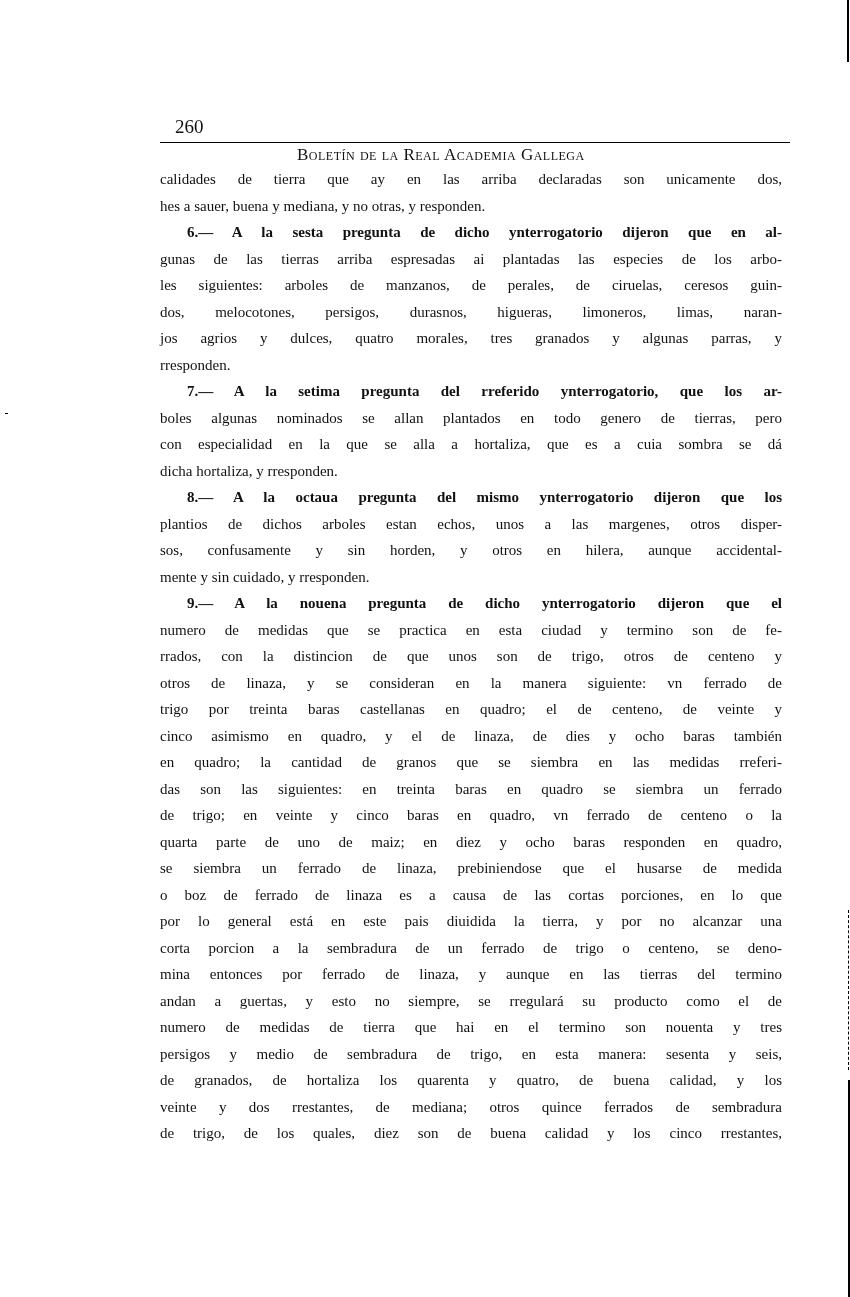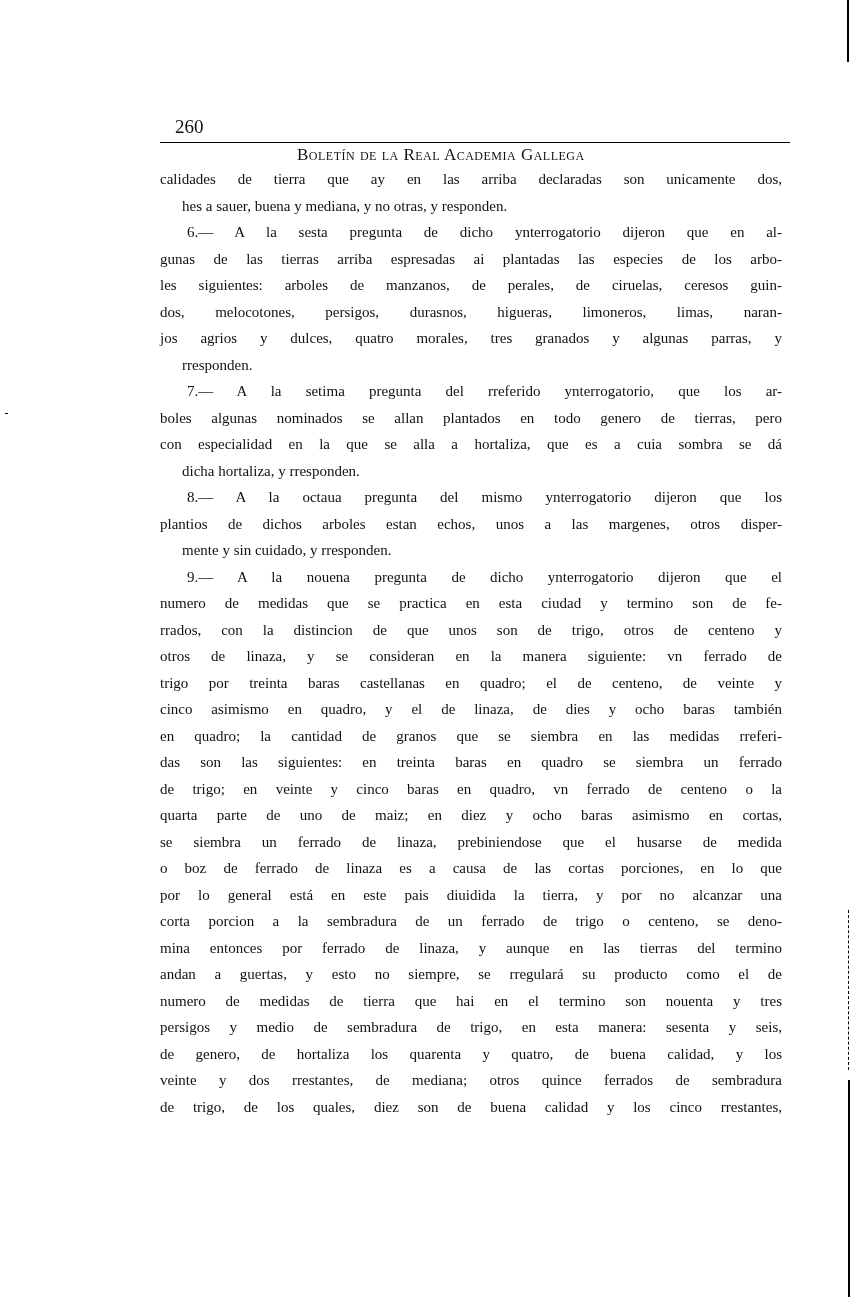--- a/index.html
+++ b/index.html
@@ -7,22 +7,22 @@
          font-family: "Liberation Serif", "DejaVu Serif", serif; color: #111; }
   .right-edge { position: absolute; left: 847px; top: 0; width: 2px; height: 62px; background: #000; }
   .right-edge2 { position: absolute; left: 848px; top: 1080px; width: 2px; height: 217px; background: #000; }
   .right-edge3 { position: absolute; left: 848px; top: 910px; width: 1px; height: 160px; border-left: 1px dashed #000; }
   .header { position: absolute; left: 172px; top: 114px; width: 630px; height: 28px; }
   .page-num { position: absolute; left: 3px; top: 2px; font-size: 19px; }
   .running-title { position: absolute; left: 125px; top: 3px; font-size: 17px; font-variant: small-caps; letter-spacing: 0.5px; margin-top: 28px; }
   .rule { position: absolute; left: 160px; top: 142px; width: 630px; height: 1px; background: #000; }
   .body-text { position: absolute; left: 160px; top: 166px; width: 622px; font-size: 15px; line-height: 26.5px; }
   .line { display: block; white-space: nowrap; text-align: justify; text-align-last: justify; height: 26.5px; }
-  .line.last { text-align-last: left; margin-left: 22px; }
-  .line.indent { padding-left: 27px; }
+  .line.last { text-align-last: left; }
+  .line.indent { padding-left: 27px; font-weight: bold; }
   .stray { position: absolute; background: #000; }
 </style>
 </head>
 <body>
 
 <div class="right-edge"></div>
 <div class="right-edge3"></div>
 <div class="right-edge2"></div>
 <div class="stray" style="left:5px;top:413px;width:3px;height:1px;"></div>
 
@@ -40,35 +40,36 @@
     <span class="line">les siguientes: arboles de manzanos, de perales, de ciruelas, ceresos guin-</span>
     <span class="line">dos, melocotones, persigos, durasnos, higueras, limoneros, limas, naran-</span>
     <span class="line">jos agrios y dulces, quatro morales, tres granados y algunas parras, y</span>
     <span class="line last">rresponden.</span>
     <span class="line indent">7.— A la setima pregunta del rreferido ynterrogatorio, que los ar-</span>
     <span class="line">boles algunas nominados se allan plantados en todo genero de tierras, pero</span>
     <span class="line">con especialidad en la que se alla a hortaliza, que es a cuia sombra se dá</span>
     <span class="line last">dicha hortaliza, y rresponden.</span>
     <span class="line indent">8.— A la octaua pregunta del mismo ynterrogatorio dijeron que los</span>
     <span class="line">plantios de dichos arboles estan echos, unos a las margenes, otros disper-</span>
+    <span class="line">sos, confusamente y sin horden, y otros en hilera, aunque accidental-</span>
     <span class="line last">mente y sin cuidado, y rresponden.</span>
     <span class="line indent">9.— A la nouena pregunta de dicho ynterrogatorio dijeron que el</span>
     <span class="line">numero de medidas que se practica en esta ciudad y termino son de fe-</span>
     <span class="line">rrados, con la distincion de que unos son de trigo, otros de centeno y</span>
     <span class="line">otros de linaza, y se consideran en la manera siguiente: vn ferrado de</span>
     <span class="line">trigo por treinta baras castellanas en quadro; el de centeno, de veinte y</span>
     <span class="line">cinco asimismo en quadro, y el de linaza, de dies y ocho baras también</span>
     <span class="line">en quadro; la cantidad de granos que se siembra en las medidas rreferi-</span>
     <span class="line">das son las siguientes: en treinta baras en quadro se siembra un ferrado</span>
     <span class="line">de trigo; en veinte y cinco baras en quadro, vn ferrado de centeno o la</span>
-    <span class="line">quarta parte de uno de maiz; en diez y ocho baras asimismo en cortas,</span>
+    <span class="line">quarta parte de uno de maiz; en diez y ocho baras responden en quadro,</span>
     <span class="line">se siembra un ferrado de linaza, prebiniendose que el husarse de medida</span>
     <span class="line">o boz de ferrado de linaza es a causa de las cortas porciones, en lo que</span>
     <span class="line">por lo general está en este pais diuidida la tierra, y por no alcanzar una</span>
     <span class="line">corta porcion a la sembradura de un ferrado de trigo o centeno, se deno-</span>
     <span class="line">mina entonces por ferrado de linaza, y aunque en las tierras del termino</span>
     <span class="line">andan a guertas, y esto no siempre, se rregulará su producto como el de</span>
     <span class="line">numero de medidas de tierra que hai en el termino son nouenta y tres</span>
     <span class="line">persigos y medio de sembradura de trigo, en esta manera: sesenta y seis,</span>
-    <span class="line">de genero, de hortaliza los quarenta y quatro, de buena calidad, y los</span>
+    <span class="line">de granados, de hortaliza los quarenta y quatro, de buena calidad, y los</span>
     <span class="line">veinte y dos rrestantes, de mediana; otros quince ferrados de sembradura</span>
     <span class="line">de trigo, de los quales, diez son de buena calidad y los cinco rrestantes,</span>
   </div>
 
 </body></html>

